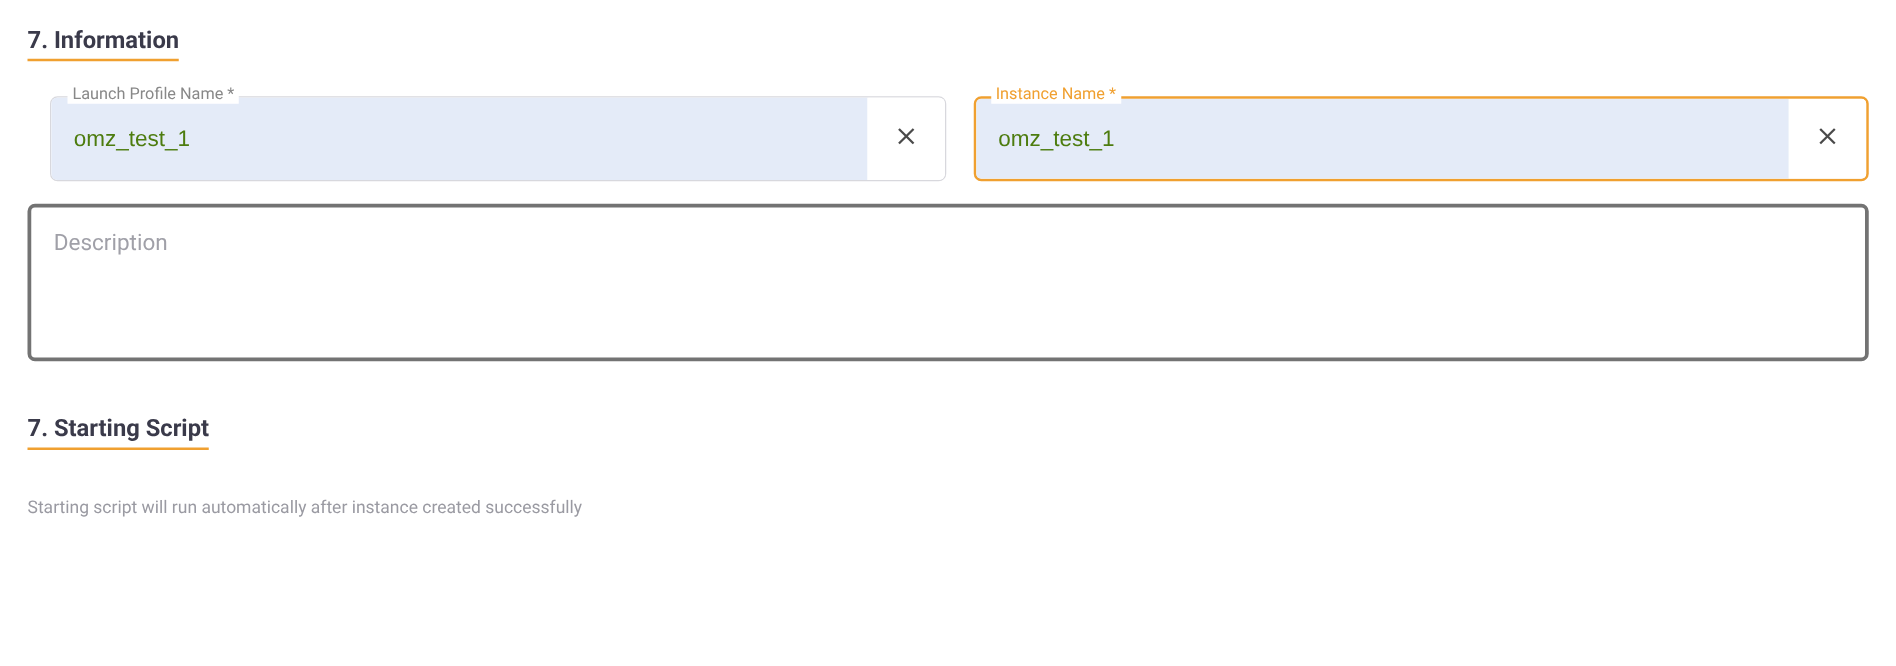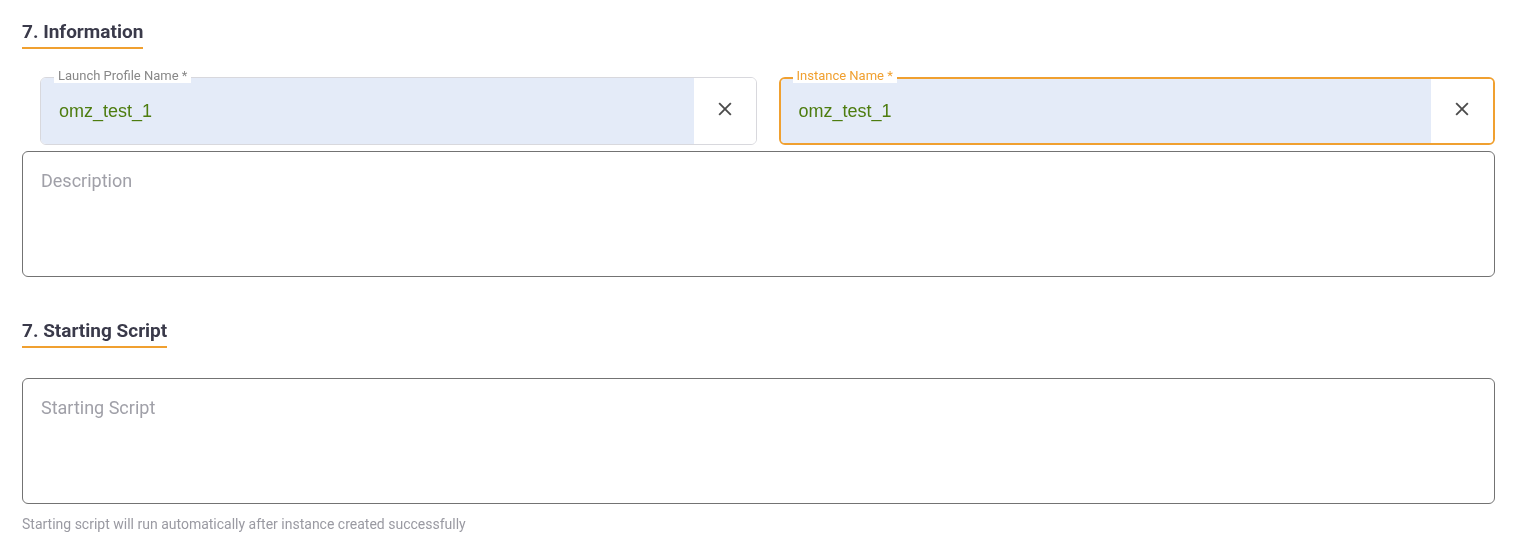--- a/index.html
+++ b/index.html
@@ -22,21 +22,21 @@
       color: #3a3a4a;
       display: inline-block;
       padding-bottom: 4px;
       border-bottom: 2px solid #f0a030;
       margin-bottom: 28px;
     }
 
     .row {
       display: flex;
       gap: 22px;
-      margin-bottom: 6px;
+      margin-bottom: 18px;
       padding-left: 18px;
     }
 
     .field-wrap {
       position: relative;
       flex: 1;
     }
 
     .floating-label {
       position: absolute;
@@ -97,21 +97,21 @@
       fill: none;
     }
 
     .textarea-wrap {
       position: relative;
       margin-bottom: 38px;
     }
 
     .textarea-box {
       width: 100%;
-      border: 1px solid #737373;
+      border: 3px solid #737373;
       border-radius: 6px;
       min-height: 126px;
       padding: 18px;
       font-size: 18px;
       color: #3a3a4a;
       outline: none;
       resize: none;
       font-family: inherit;
     }
 
@@ -171,16 +171,15 @@
   
   <div class="textarea-wrap">
     <textarea class="textarea-box" placeholder="Description" style=""></textarea>
   </div>
 </div>
 
 <div>
   <h2 class="section-title section-gap">7. Starting Script</h2>
 
   <div class="textarea-wrap" style="margin-bottom:0;">
-    <textarea class="textarea-box" placeholder="Starting Script" style=""></textarea>
     <div class="helper-text">Starting script will run automatically after instance created successfully</div>
   </div>
 </div>
 
 </body></html>

